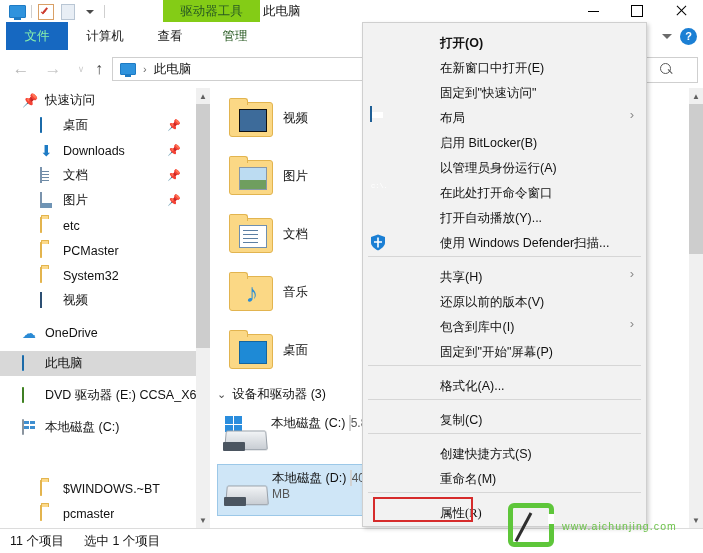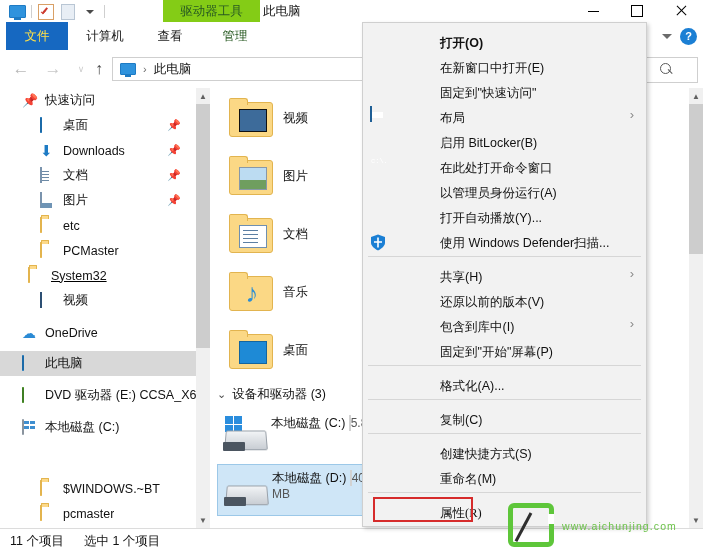--- a/index.html
+++ b/index.html
@@ -33,21 +33,21 @@
   .wb-min{width:11px;height:1px;background:#000;}
   .wb-max{width:10px;height:10px;border:1.2px solid #000;}
   .wb-close{position:relative;width:12px;height:12px;}
   .wb-close:before,.wb-close:after{content:"";position:absolute;left:0;top:5px;width:13px;height:1.2px;background:#000;}
   .wb-close:before{transform:rotate(45deg);}
   .wb-close:after{transform:rotate(-45deg);}
 
   
   .ribbon{position:absolute;left:0;top:22px;width:703px;height:28px;background:#ffffff;border-bottom:1px solid #dcdcdc;}
   .tab{position:absolute;top:0;height:28px;display:flex;align-items:center;justify-content:center;font-size:12.5px;color:#1a1a1a;}
-  .tab.file{left:6px;width:62px;background:#1668c1;color:#fde047;}
+  .tab.file{left:6px;width:62px;background:#1668c1;color:#86efac;}
   .tab.t1{left:74px;width:62px;}
   .tab.t2{left:142px;width:56px;}
   .tab.t3{left:204px;width:62px;color:#285a22;}
   .ribbon-right{position:absolute;right:6px;top:0;height:28px;display:flex;align-items:center;gap:8px;}
   .chev{width:0;height:0;border-left:5px solid transparent;border-right:5px solid transparent;border-top:5px solid #6b6b6b;}
   .helpbtn{width:17px;height:17px;border-radius:50%;background:#1b7fd4;color:#fff;font-size:11px;font-weight:bold;display:flex;align-items:center;justify-content:center;}
 
   
   .addrbar{position:absolute;left:0;top:50px;width:703px;height:38px;background:#fff;}
   .navbtn{position:absolute;top:8px;width:22px;height:22px;display:flex;align-items:center;justify-content:center;color:#c8c8c8;font-size:17px;}
@@ -261,21 +261,21 @@
         <span class="pin">📌</span>
       </div>
       <div class="navitem" style="padding-left:40px;">
         <span class="nav-ico"><span class="ic-folder"></span></span>
         <span class="nav-label">etc</span>
       </div>
       <div class="navitem" style="padding-left:40px;">
         <span class="nav-ico"><span class="ic-folder"></span></span>
         <span class="nav-label">PCMaster</span>
       </div>
-      <div class="navitem" style="padding-left:28px;text-decoration:underline;">
+      <div class="navitem" style="padding-left:40px;">
         <span class="nav-ico"><span class="ic-folder"></span></span>
         <span class="nav-label">System32</span>
       </div>
       <div class="navitem" style="padding-left:40px;">
         <span class="nav-ico"><span class="ic-video"></span></span>
         <span class="nav-label">视频</span>
       </div>
       <div class="navitem" style="padding-left:22px;margin-top:7px;">
         <span class="nav-ico ic-onedrive">☁</span>
         <span class="nav-label">OneDrive</span>
@@ -413,26 +413,26 @@
     <div class="mi">
       <span class="mi-ico"><span class="mi-layout"></span></span>
       <span class="mi-label">布局</span>
       <span class="mi-arrow">›</span>
     </div>
     <div class="mi">
       <span class="mi-ico"></span>
       <span class="mi-label">启用 BitLocker(B)</span>
     </div>
     <div class="mi">
+      <span class="mi-ico"></span>
+      <span class="mi-label">以管理员身份运行(A)</span>
+    </div>
+    <div class="mi">
       <span class="mi-ico"><span class="mi-cmd"></span></span>
       <span class="mi-label">在此处打开命令窗口</span>
-    </div>
-    <div class="mi">
-      <span class="mi-ico"></span>
-      <span class="mi-label">以管理员身份运行(A)</span>
     </div>
     <div class="mi">
       <span class="mi-ico"></span>
       <span class="mi-label">打开自动播放(Y)...</span>
     </div>
     <div class="mi">
       <span class="mi-ico">
         <svg class="mi-shield" viewBox="0 0 16 17">
           <path d="M8 0.5 L15 3 V9 C15 13 8 16.5 8 16.5 C8 16.5 1 13 1 9 V3 Z" fill="#1b7fd4"></path>
           <path d="M8 3.5 V13.5 M4 8 H12" stroke="#fff" stroke-width="1.6" fill="none"></path>

